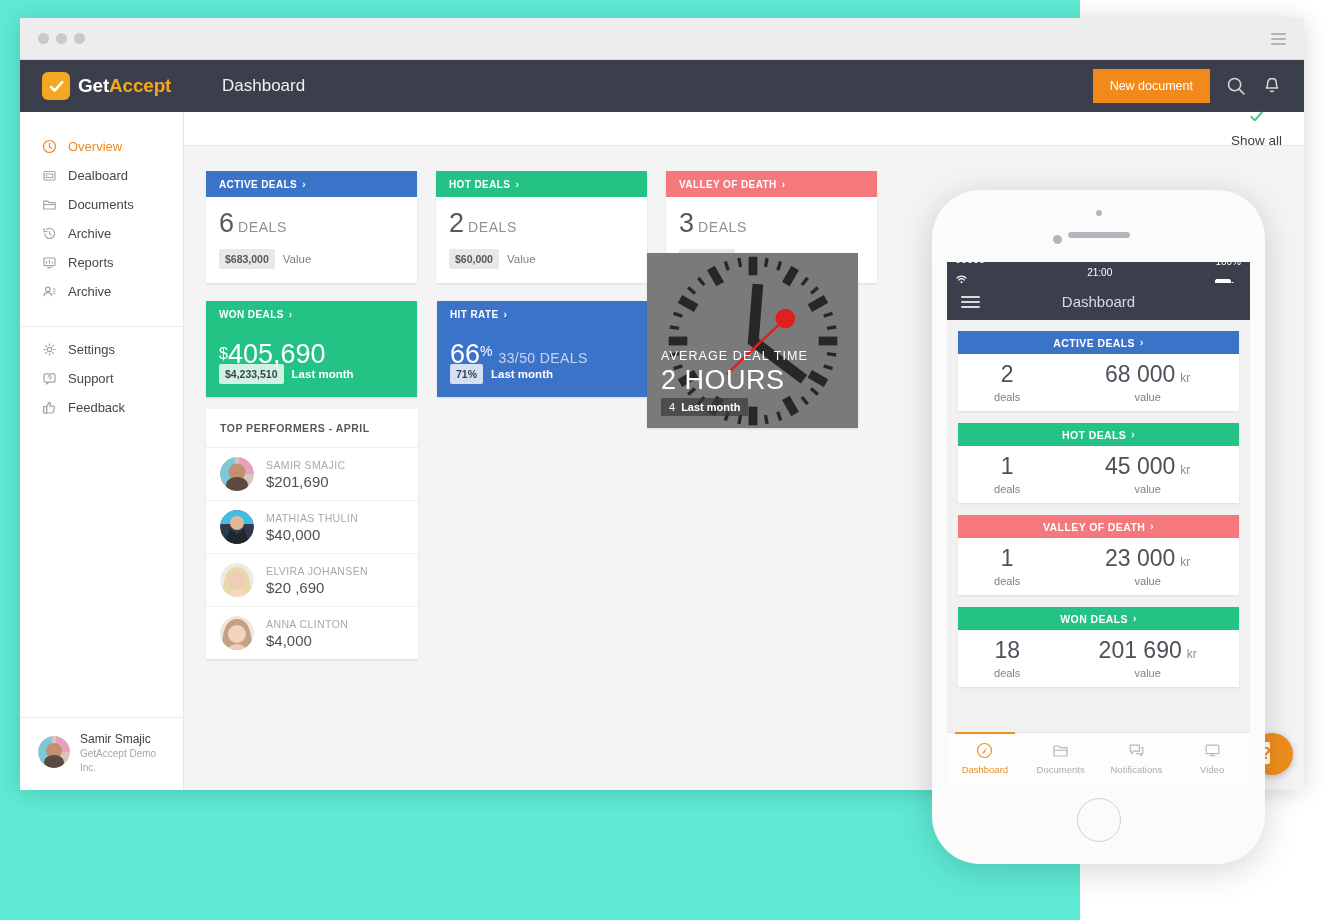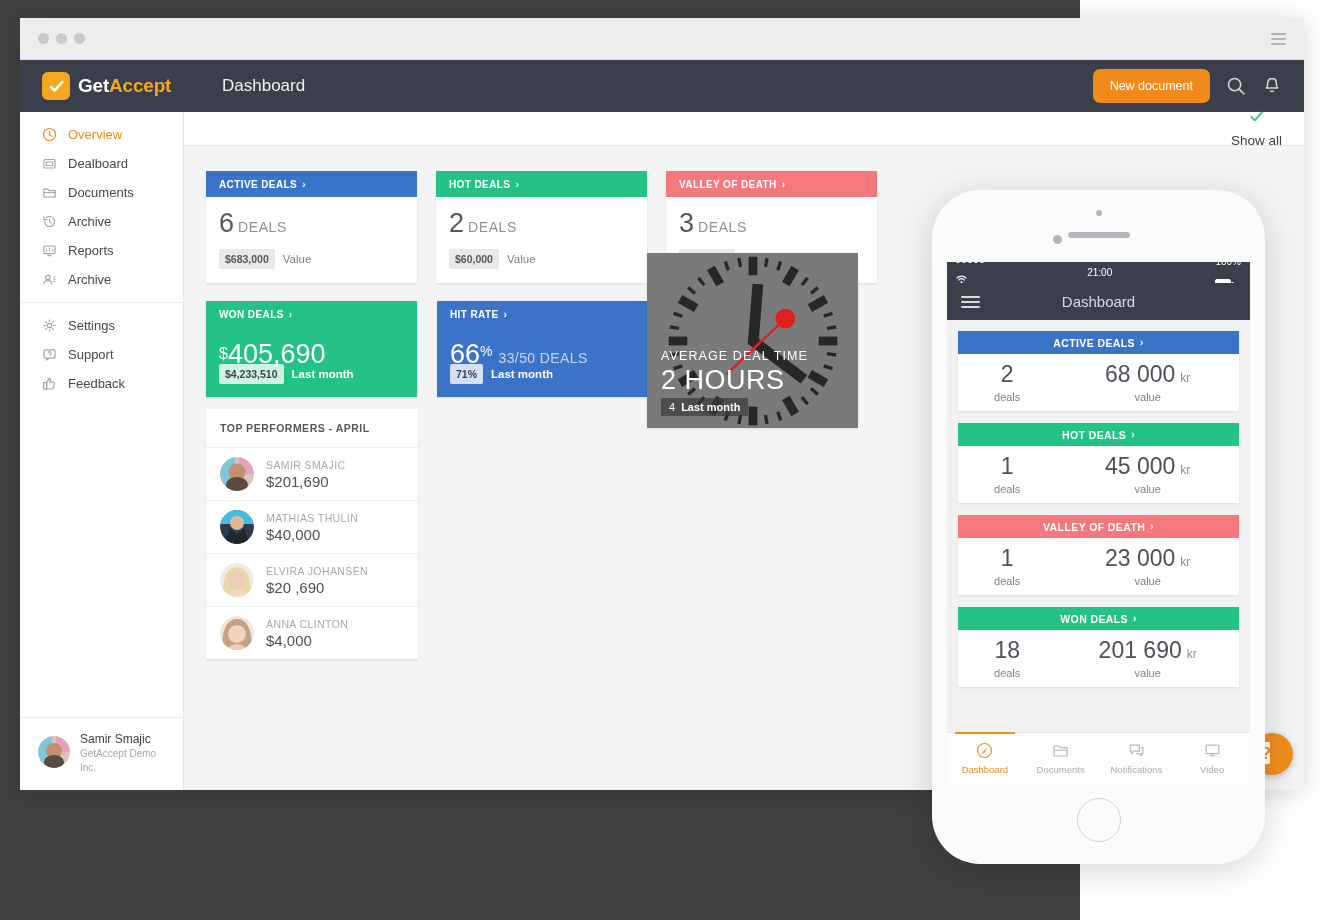--- a/index.html
+++ b/index.html
@@ -2,21 +2,21 @@
 <html><head>
 <meta charset="utf-8">
 <style>
   * { box-sizing: border-box; margin: 0; padding: 0; }
   html, body {
     width: 1324px; height: 920px;
     background: #ffffff;
     font-family: "Liberation Sans", sans-serif;
     overflow: hidden;
   }
-  #root { position: relative; width: 1080px; height: 920px; background:#404040; }
+  #root { position: relative; width: 1080px; height: 920px; background:#5eead4; }
 
   
   .browser {
     position: absolute; left: 20px; top: 18px;
     width: 1284px; height: 772px;
     background: #fff;
     box-shadow: 0 2px 22px rgba(0,0,0,0.16);
   }
   .browser-bar {
     height: 42px; background: #ededed;
@@ -43,32 +43,32 @@
     display:flex; align-items:center; justify-content:center; flex: 0 0 auto;
   }
   .brand-mark svg { display:block; }
   .brand-text { font-size: 19px; font-weight: bold; letter-spacing:-0.2px; white-space: nowrap; }
   .brand-text .w1 { color: #ffffff; }
   .brand-text .w2 { color: #f5a623; }
   .page-title-h { color: #f0f0f0; font-size: 17px; margin-left: 38px; font-weight: 400; }
   .header-right { margin-left: auto; display:flex; align-items:center; gap: 16px; padding-right: 22px; }
   .btn-primary {
     background: #f18a1b; color: #fff; border: none;
-    font-size: 12.5px; padding: 10px 17px; border-radius: 7px; cursor: pointer;
+    font-size: 12.5px; padding: 10px 17px; border-radius: 0; cursor: pointer;
     font-family: inherit;
   }
   .hicon { width: 20px; height: 20px; display:block; cursor:pointer; }
 
   
   .app-body { display: flex; height: 678px; }
   .sidebar {
     width: 164px; background: #ffffff; border-right: 1px solid #e6e6e6;
     position: relative; flex: 0 0 164px;
   }
-  .nav-group { padding: 8px 0; }
+  .nav-group { padding: 8px 0; margin-top: 12px; }
   .nav-group + .nav-group { border-top: 1px solid #ececec; }
   .nav-item {
     display: flex; align-items: center; gap: 11px;
     padding: 7px 0 7px 22px; cursor: pointer;
     font-size: 13px; color: #44474e;
   }
   .nav-item.active { color: #f18a1b; }
   .nav-ico { width: 15px; height: 15px; flex: 0 0 15px; display:block; opacity:.62; }
   .nav-item.active .nav-ico { opacity: 1; }
 

